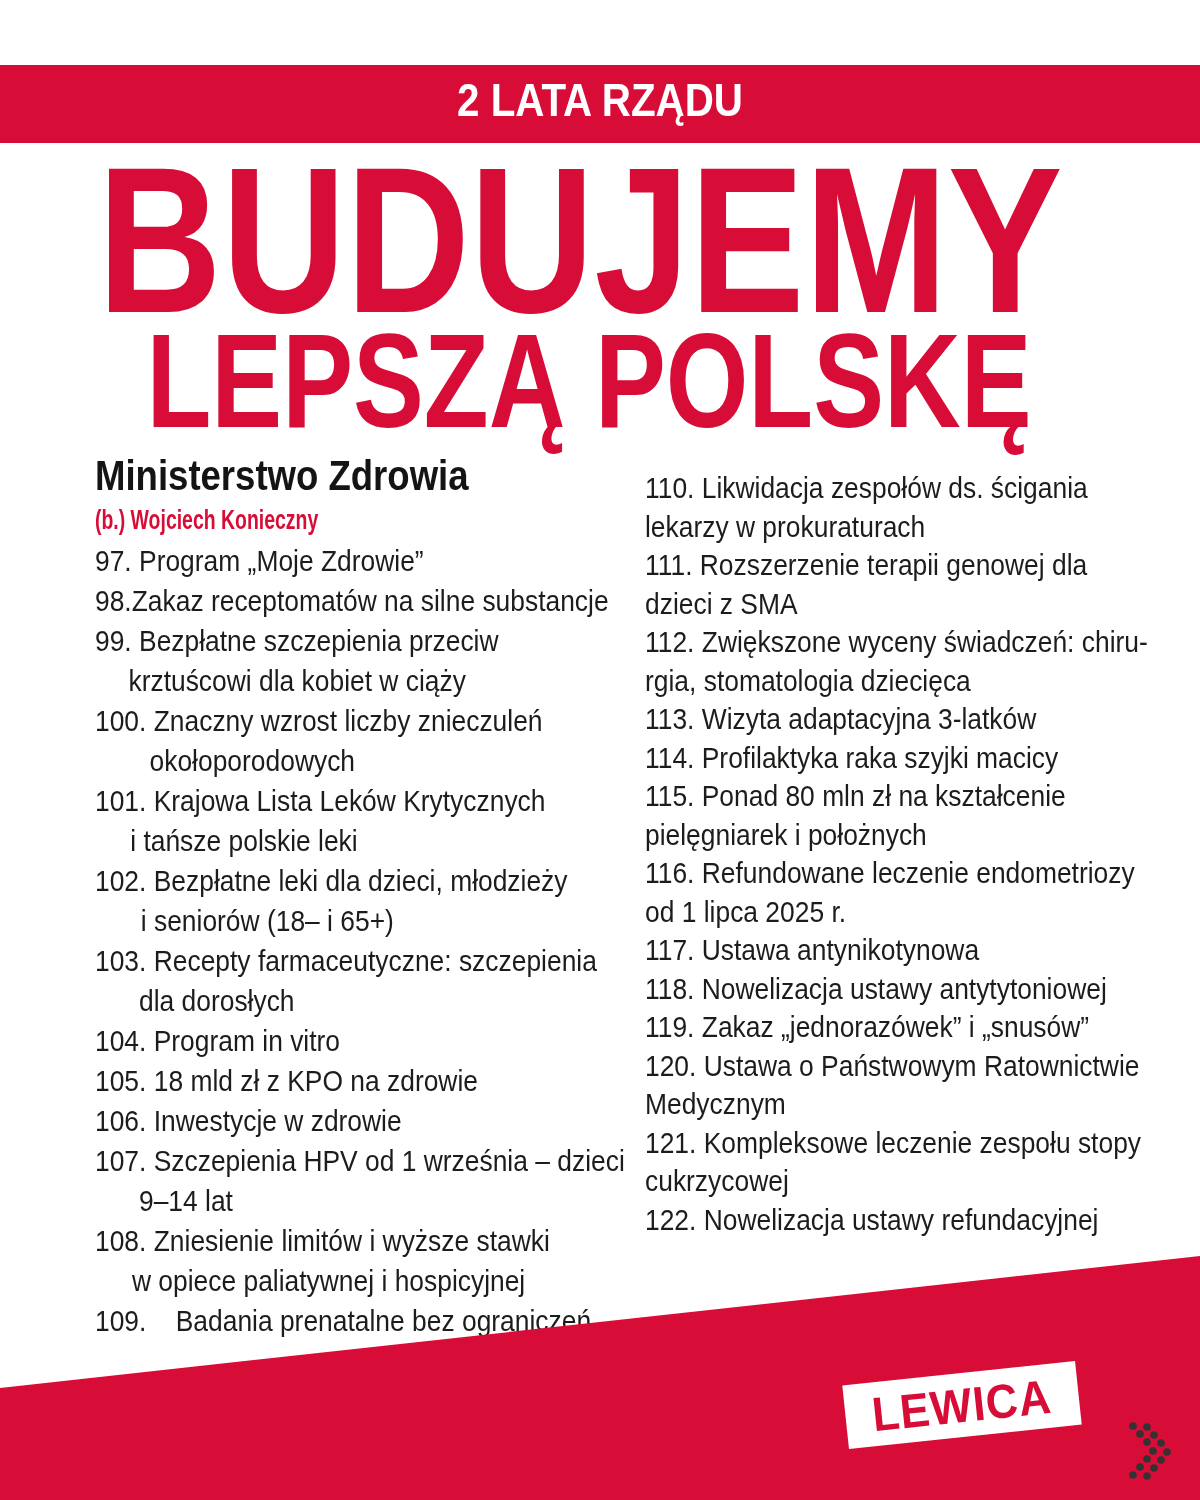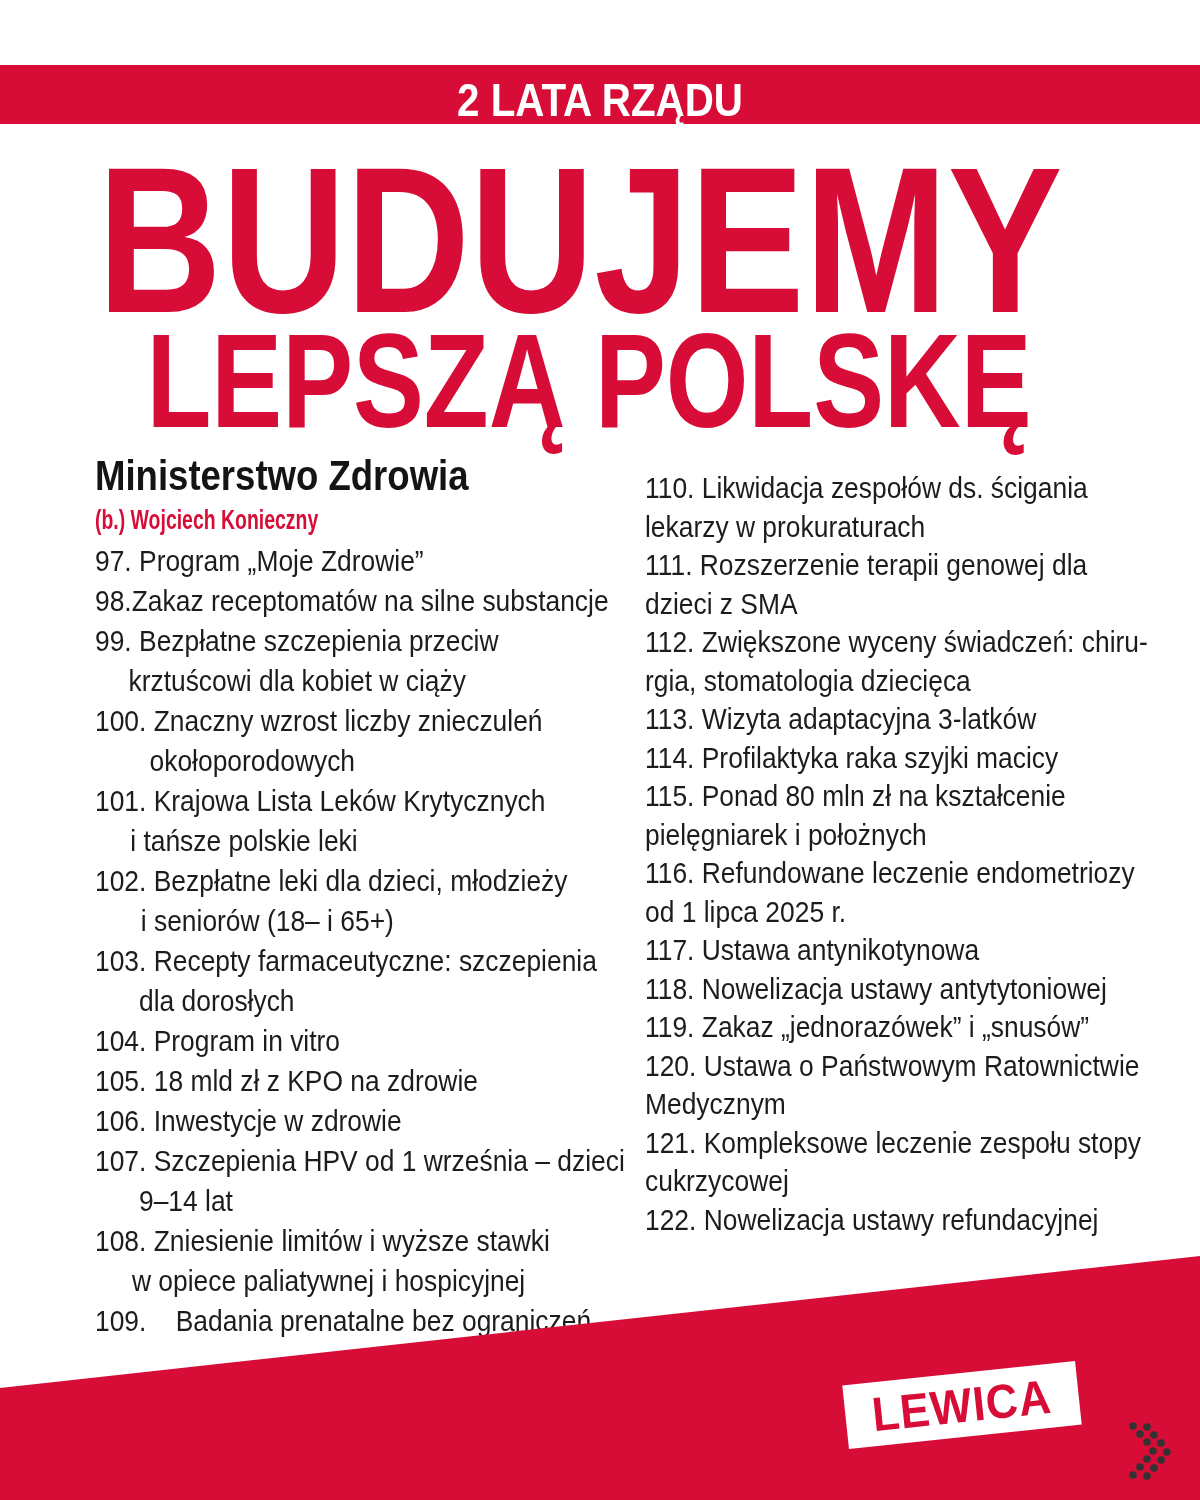--- a/index.html
+++ b/index.html
@@ -7,21 +7,21 @@
     --ink:#1c1c1a;
     --dot:#333333;
   }
   html,body{margin:0;padding:0;background:#e8e8e8;}
   .canvas{
     position:relative;width:1200px;height:1500px;background:#ffffff;
     overflow:hidden;font-family:"Liberation Sans",sans-serif;
     margin:0 auto;
   }
   
-  .topbar{position:absolute;left:0;top:65px;width:1200px;height:59px;background:var(--red);text-decoration:underline;}
+  .topbar{position:absolute;left:0;top:65px;width:1200px;height:78px;background:var(--red);text-decoration:underline;}
   .topbar svg{display:block;}
   .bar-text{fill:#ffffff;font-weight:bold;font-size:46px;font-family:"Liberation Sans",sans-serif;}
   
   .title-svg{position:absolute;left:0;top:140px;overflow:visible;}
   .t1{fill:var(--red);font-weight:bold;font-size:208px;font-family:"Liberation Sans",sans-serif;}
   .t2{fill:var(--red);font-weight:bold;font-size:133px;font-family:"Liberation Sans",sans-serif;}
   
   .ministry{
     position:absolute;left:95px;top:452px;font-size:42px;font-weight:bold;color:#141414;
     transform:scaleX(.87);transform-origin:0 0;white-space:pre;letter-spacing:0;

